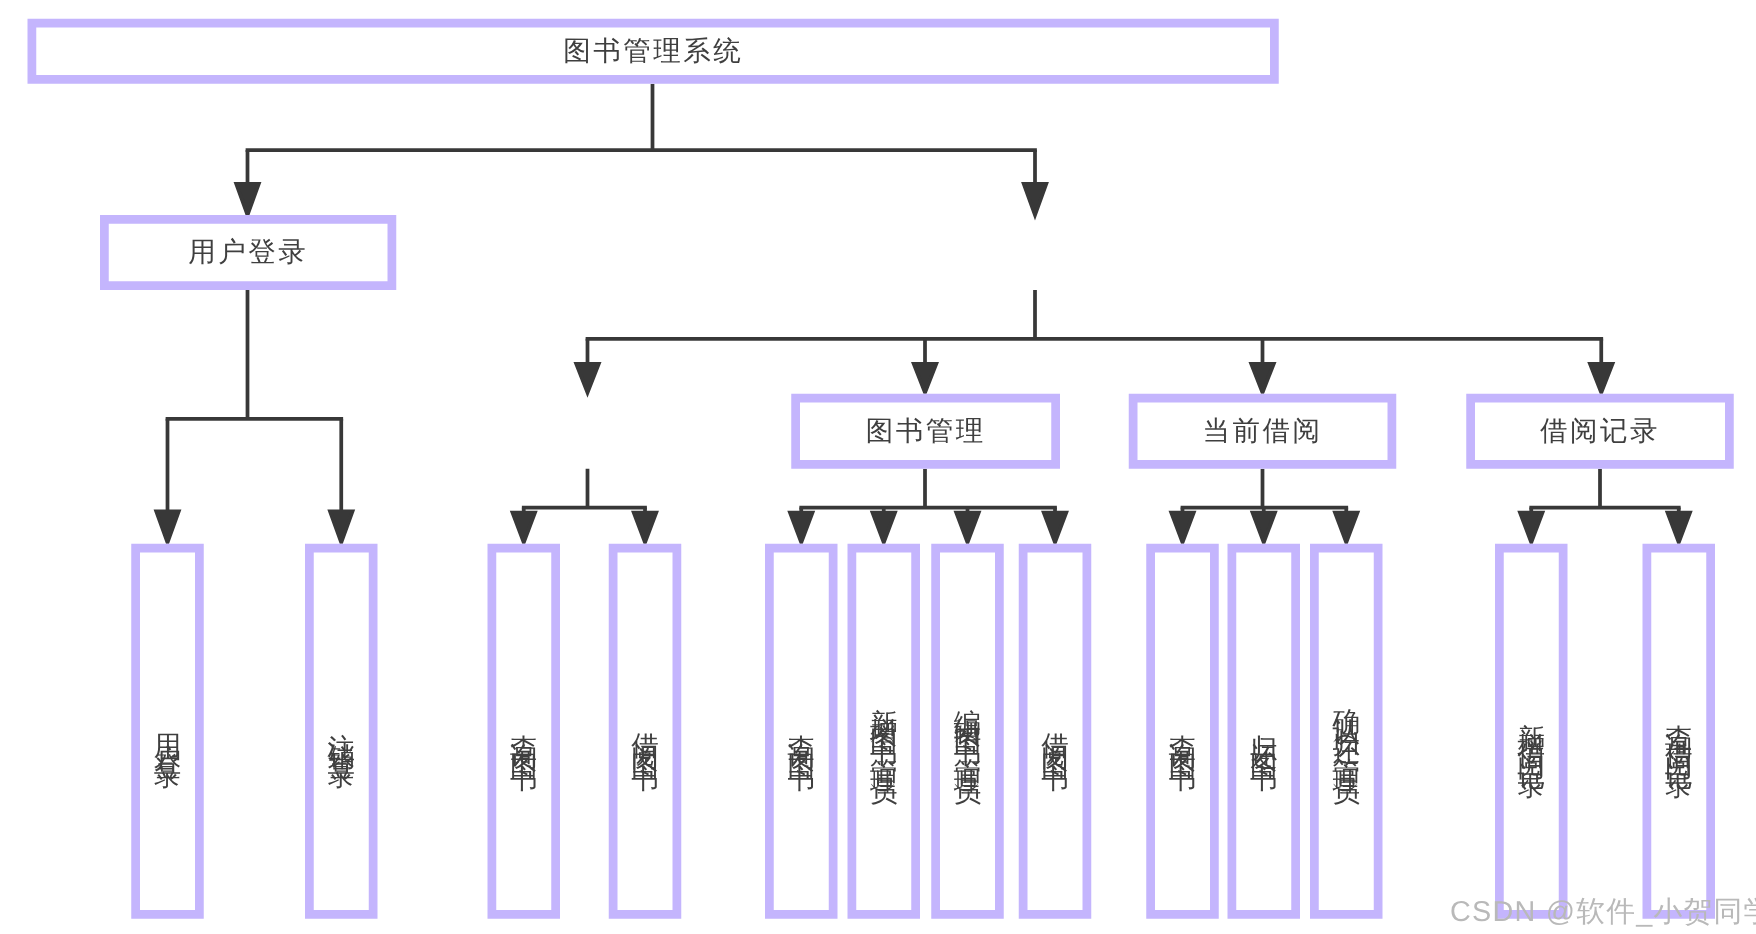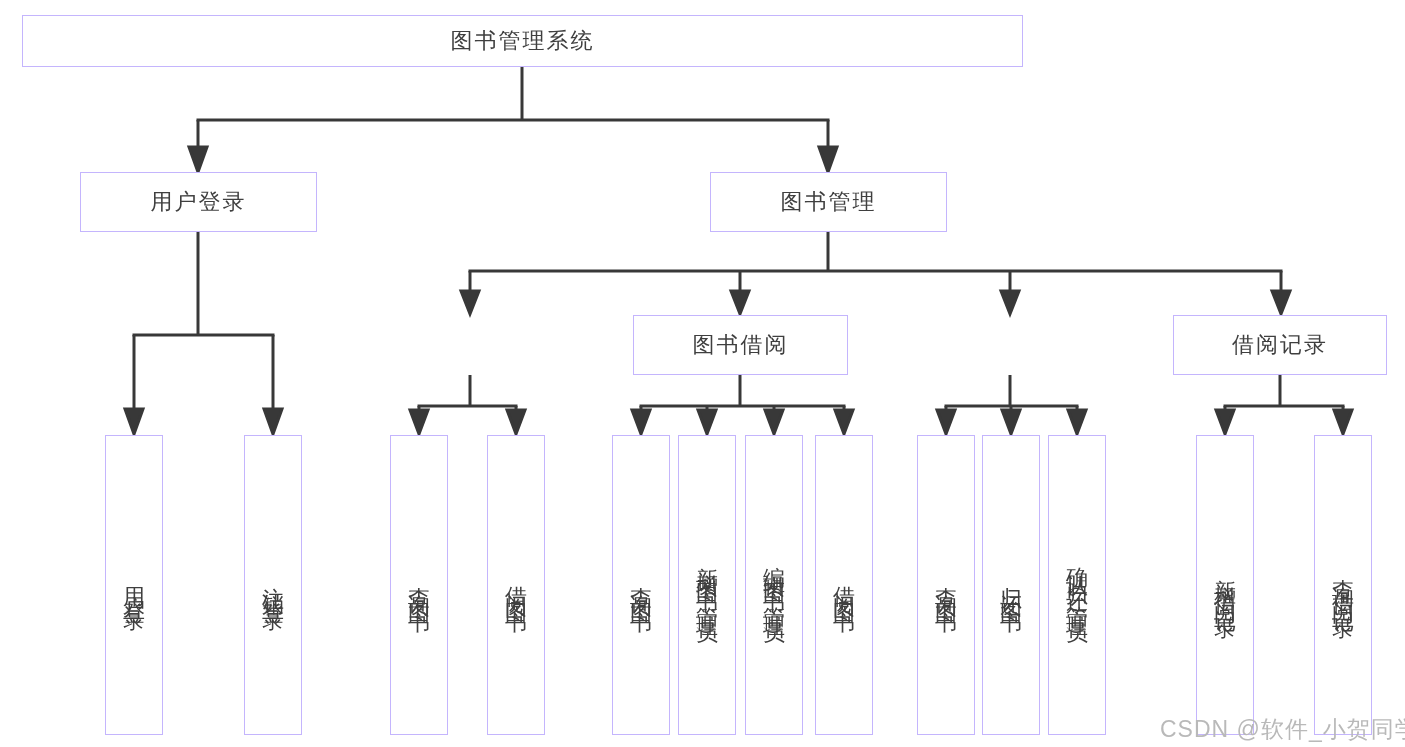--- a/index.html
+++ b/index.html
@@ -7,21 +7,21 @@
     width: 1405px; height: 747px; position: relative; overflow: hidden;
     font-family: "Liberation Sans", "DejaVu Sans", sans-serif;
   }
   .stage { position: absolute; left: 0; top: 0; width: 1405px; height: 747px; }
   svg.connectors {
     position: absolute; left: 0; top: 0; width: 1405px; height: 747px;
     z-index: 0; pointer-events: none;
   }
   .box {
     position: absolute; box-sizing: border-box; background: #ffffff;
-    border: 1px solid #c4b5fd; color: #3f3f3f; z-index: 1;
+    border: 7px solid #c4b5fd; color: #3f3f3f; z-index: 1;
     display: flex; align-items: center; justify-content: center;
     font-size: 22px;
   }
   .box.wide { letter-spacing: 2px; }
   .box.v { top: 435px; width: 58px; height: 300px; }
   .vtext {
     writing-mode: vertical-lr; text-orientation: mixed;
     letter-spacing: 8px; line-height: 1; white-space: nowrap;
   }
   .watermark {
@@ -108,23 +108,23 @@
         <polygon points="1216,410 1234,410 1225,434"></polygon>
         <line x1="1343" y1="406" x2="1343" y2="412"></line>
         <polygon points="1334,410 1352,410 1343,434"></polygon>
       </g>
     </g>
   </svg>
 
   <div class="box wide" style="left:22px; top:15px; width:1001px; height:52px;">图书管理系统</div>
 
   <div class="box wide" style="left:80px; top:172px; width:237px; height:60px;">用户登录</div>
-  <div class="box wide" style="left:710px; top:172px; width:237px; height:60px;">图书管理</div>
 
-  <div class="box wide" style="left:633px; top:315px; width:215px; height:60px;">图书借阅</div>
+  <div class="box wide" style="left:633px; top:315px; width:215px; height:60px;">图书管理</div>
+  <div class="box wide" style="left:903px; top:315px; width:214px; height:60px;">当前借阅</div>
   <div class="box wide" style="left:1173px; top:315px; width:214px; height:60px;">借阅记录</div>
 
   <div class="box v" style="left:105px;">
     <span class="vtext">用户登录</span>
   </div>
   <div class="box v" style="left:244px;">
     <span class="vtext">注销登录</span>
   </div>
 
   <div class="box v" style="left:390px;">

